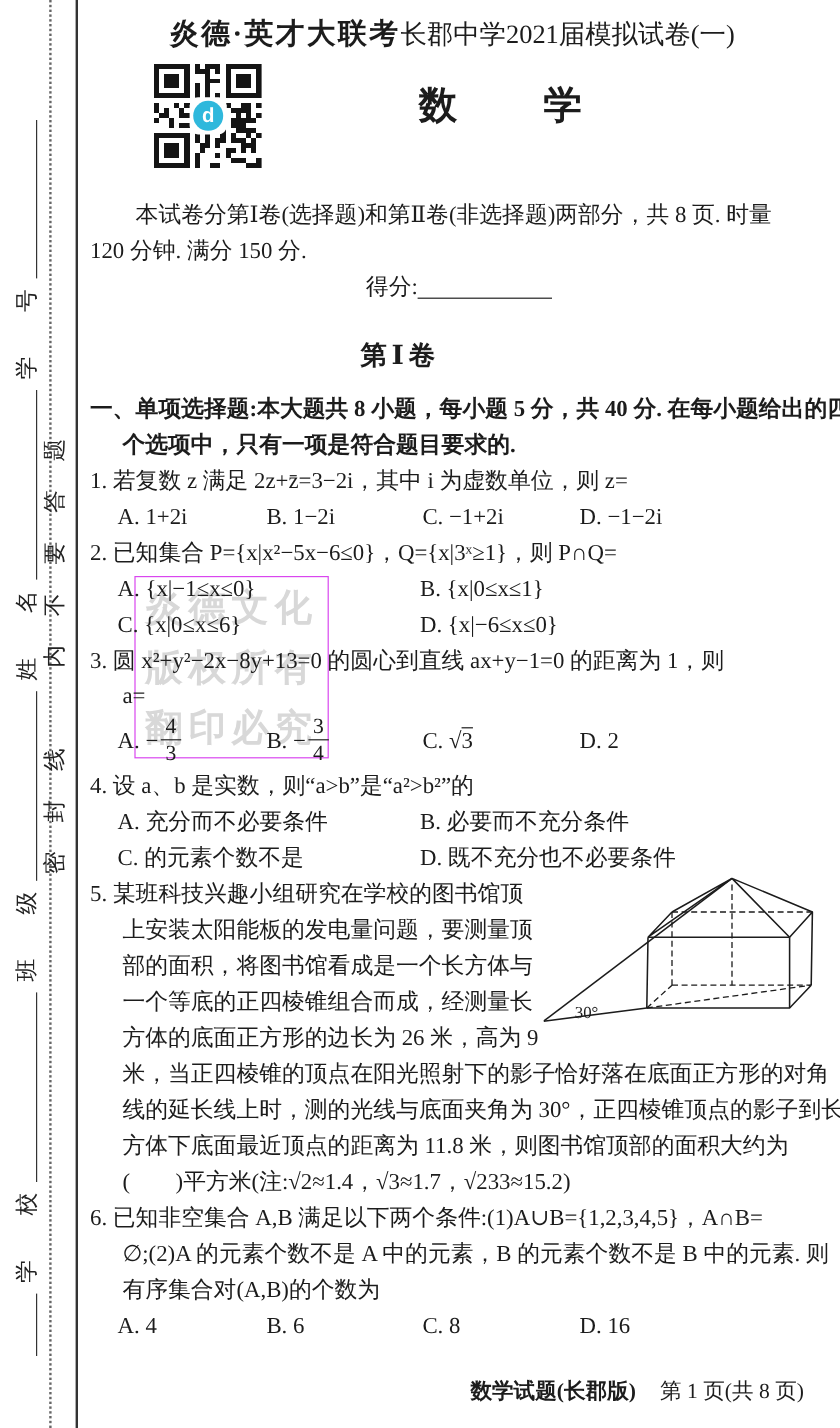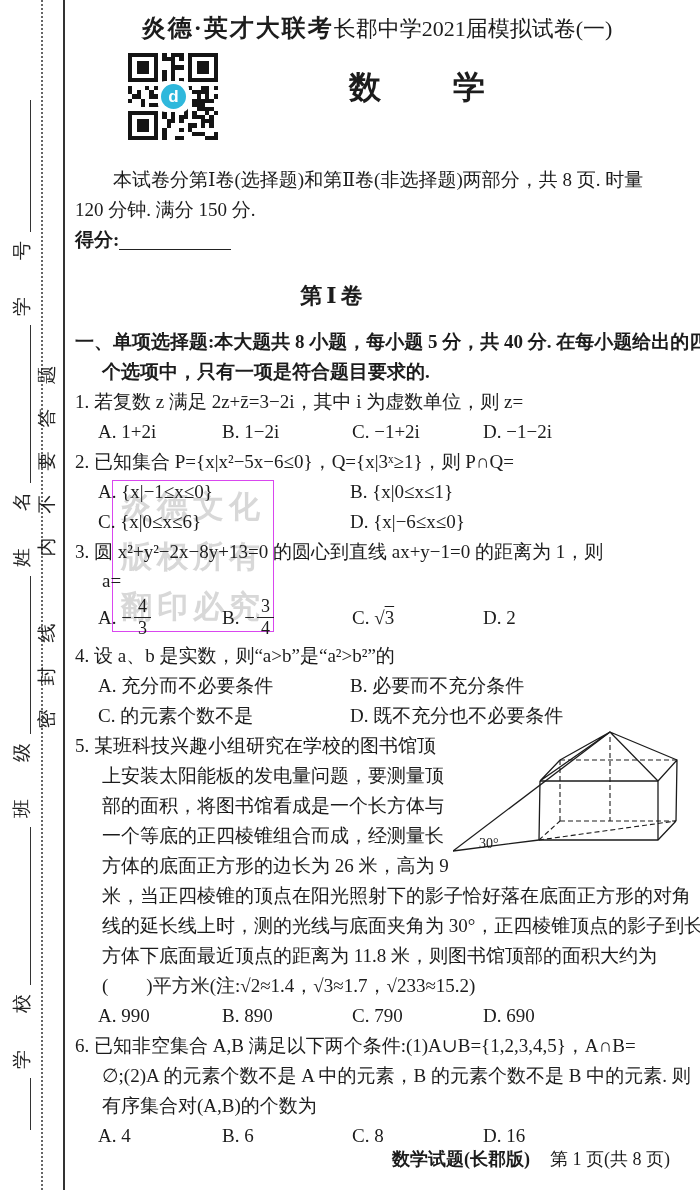--- a/index.html
+++ b/index.html
@@ -34,21 +34,21 @@
   .qrlogo{position:absolute;left:158px;top:81px;width:31px;height:31px;background:#fff;
           border-radius:7px;display:flex;align-items:center;justify-content:center;}
   .qrlogo-inner{width:25px;height:25px;border-radius:50%;background:#2fb8dc;color:#fff;
           font-weight:bold;font-size:17px;font-family:"Liberation Sans",sans-serif;
           display:flex;align-items:center;justify-content:center;}
   
   .content{position:absolute;left:75px;top:165px;width:595px;font-size:19px;line-height:30px;z-index:1;}
   .ln{white-space:nowrap;}
   .indent{text-indent:38px;}
   .hang{padding-left:27px;}
-  .score{text-align:left;margin-right:-20px;font-weight:bold;height:30px;}
+  .score{text-align:center;margin-right:-20px;font-weight:normal;height:30px;}
   .sline{display:inline-block;width:112px;border-bottom:1.6px solid #222;height:20px;vertical-align:-4px;}
   .p1{font-size:22px;font-weight:bold;text-align:center;padding-right:78px;margin-top:24px;
       height:34px;line-height:34px;letter-spacing:4px;}
   .sec{font-weight:bold;}
   .sec1{margin-top:14px;}
   .orow{position:relative;height:30px;}
   .orow .o{position:absolute;top:0;white-space:nowrap;}
   .o.c1{left:23px;} .o.c2{left:147px;} .o.c3{left:277px;} .o.c4{left:408px;} .o.b2{left:275px;}
   .orow.tall{height:46px;line-height:46px;}
   .frac{display:inline-block;vertical-align:middle;text-align:center;font-size:18px;
@@ -398,26 +398,20 @@
     </div>
     <div class="ln">5. 某班科技兴趣小组研究在学校的图书馆顶</div>
     <div class="ln hang">上安装太阳能板的发电量问题，要测量顶</div>
     <div class="ln hang">部的面积，将图书馆看成是一个长方体与</div>
     <div class="ln hang">一个等底的正四棱锥组合而成，经测量长</div>
     <div class="ln hang">方体的底面正方形的边长为 26 米，高为 9</div>
     <div class="ln hang">米，当正四棱锥的顶点在阳光照射下的影子恰好落在底面正方形的对角</div>
     <div class="ln hang">线的延长线上时，测的光线与底面夹角为 30°，正四棱锥顶点的影子到长</div>
     <div class="ln hang">方体下底面最近顶点的距离为 11.8 米，则图书馆顶部的面积大约为</div>
     <div class="ln hang">(　　)平方米(注:√2≈1.4，√3≈1.7，√233≈15.2)</div>
-    <div class="orow">
-      <span class="o c1">A. 990</span>
-      <span class="o c2">B. 890</span>
-      <span class="o c3">C. 790</span>
-      <span class="o c4">D. 690</span>
-    </div>
 
     <div class="ln">6. 已知非空集合 A,B 满足以下两个条件:(1)A∪B={1,2,3,4,5}，A∩B=</div>
     <div class="ln hang">∅;(2)A 的元素个数不是 A 中的元素，B 的元素个数不是 B 中的元素. 则</div>
     <div class="ln hang">有序集合对(A,B)的个数为</div>
     <div class="orow">
       <span class="o c1">A. 4</span>
       <span class="o c2">B. 6</span>
       <span class="o c3">C. 8</span>
       <span class="o c4">D. 16</span>
     </div>

